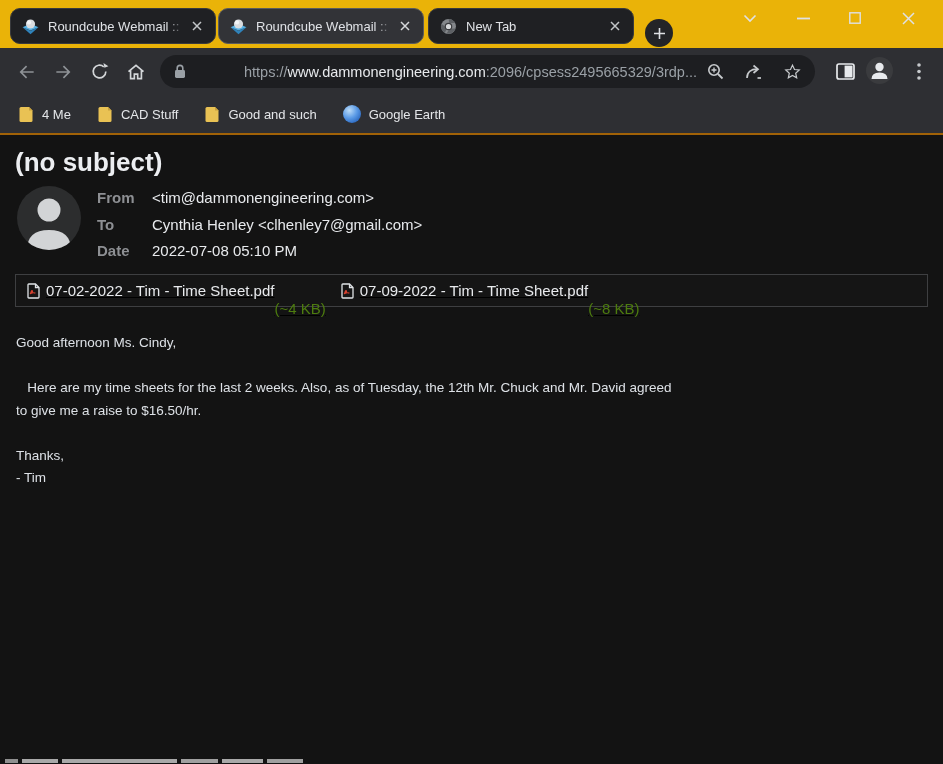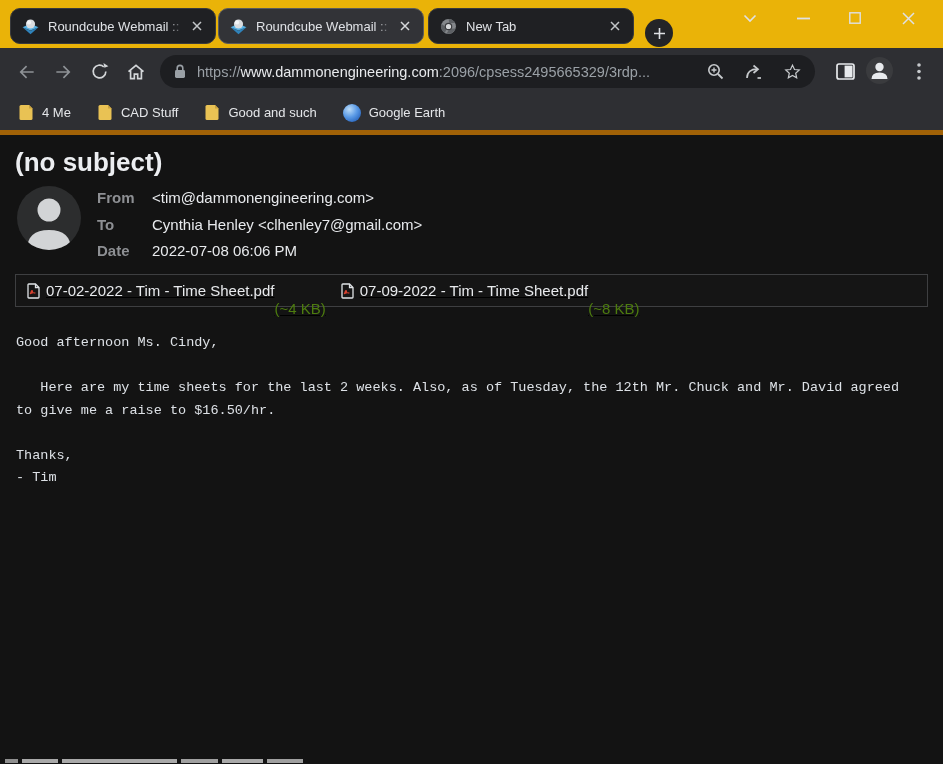--- a/index.html
+++ b/index.html
@@ -20,46 +20,46 @@
   .favicon { width:17px; height:17px; flex:none; display:flex; align-items:center; justify-content:center; }
   .newtab-btn { position:absolute; left:645px; top:19px; width:28px; height:28px; border-radius:50%;
                 background:#232427; display:flex; align-items:center; justify-content:center; }
   .win-controls { position:absolute; top:6px; right:0; width:210px; height:28px; }
   .win-btn { position:absolute; top:0; width:24px; height:24px; display:flex; align-items:center; justify-content:center; }
 
   
   .toolbar { position:absolute; top:48px; left:0; width:943px; height:47px; background:#2e2f33; }
   .nav-btn { position:absolute; top:10px; width:27px; height:27px; display:flex; align-items:center; justify-content:center; border-radius:50%; }
   .omnibox { position:absolute; left:160px; top:7px; width:655px; height:33px; border-radius:17px; background:#1d1e21;
-             display:flex; align-items:center; padding:0 14px; }
+             display:flex; align-items:center; padding:0 14px;text-align:right; }
   .url-text { flex:1; margin-left:11px; font-size:14.5px; white-space:nowrap; overflow:hidden; }
   .url-dim  { color:#9aa0a6; }
   .url-main { color:#e8eaed; }
   .omni-icons { display:flex; align-items:center; gap:21px; padding-left:10px; }
 
   
   .bookmarks { position:absolute; top:95px; left:0; width:943px; height:40px; background:#2e2f33;
-               border-bottom:5px solid #a16207; display:flex; align-items:center; padding-left:16px; gap:22px; }
+               border-bottom:2px solid #a16207; display:flex; align-items:center; padding-left:16px; gap:22px; }
   .bm-item { display:flex; align-items:center; gap:8px; height:28px; padding:0 2px; border-radius:6px; }
   .bm-label { font-size:13px; color:#e4e6e9; white-space:nowrap; }
 
   
   .content { position:absolute; top:136px; left:0; width:943px; height:628px; background:#131313; }
   .subject { position:absolute; left:15px; top:11px; font-size:26px; font-weight:700; color:#eceef1; }
   .avatar { position:absolute; left:17px; top:50px; width:64px; height:64px; border-radius:50%; background:#2c2d2e;
             display:flex; align-items:flex-end; justify-content:center; overflow:hidden; }
   .hdr-table { position:absolute; left:97px; top:52px; display:grid; grid-template-columns:55px auto; row-gap:6px; }
   .hdr-label { font-size:15px; font-weight:700; color:#8d8f93; line-height:20.5px; }
   .hdr-value { font-size:15px; color:#e8eaed; line-height:20.5px; }
   .attachments { position:absolute; left:15px; top:138px; width:913px; height:33px; border:1px solid #3e3f41;
                  display:flex; align-items:center; padding:0 11px; gap:15px; background:#151515; }
   .att-item { display:flex; align-items:center;text-decoration:underline; }
   .att-name { font-size:15px; color:#e8eaed; margin-left:6px; white-space:nowrap; }
   .att-size { font-size:15px; color:#4d7c0f; white-space:nowrap;margin-top:36px; }
-  .mail-body { position:absolute; left:16px; top:196px; font-family:Liberation Mono, monospace;
+  .mail-body { position:absolute; left:16px; top:196px; font-family:Liberation Sans, sans-serif;
                font-size:13.5px; line-height:22.5px; color:#dde1e6; white-space:pre; }
 
   
   .sliver { position:absolute; top:759px; height:4px; background:#a6a6a6; }
 </style>
 </head>
 <body>
 
 <div class="browser">
 
@@ -266,21 +266,21 @@
         <path d="M10 58 q0 -20 22 -20 q22 0 22 20 Z" fill="#d2d4d6"></path>
       </svg>
     </div>
 
     <div class="hdr-table">
       <span class="hdr-label">From</span>
       <span class="hdr-value">&lt;tim@dammonengineering.com&gt;</span>
       <span class="hdr-label">To</span>
       <span class="hdr-value">Cynthia Henley &lt;clhenley7@gmail.com&gt;</span>
       <span class="hdr-label">Date</span>
-      <span class="hdr-value">2022-07-08 06:06 PM</span>
+      <span class="hdr-value">2022-07-08 05:10 PM</span>
     </div>
 
     <div class="attachments">
       <span class="att-item">
         <span style="display:flex">
           <svg width="13" height="16" viewBox="0 0 13 16">
               <path d="M1 1.8 Q1 1 1.8 1 L8.5 1 L12 4.5 L12 14.2 Q12 15 11.2 15 L1.8 15 Q1 15 1 14.2 Z" fill="none" stroke="#dfe3e6" stroke-width="1.3"></path>
               <path d="M8.5 1 L8.5 4.5 L12 4.5" fill="none" stroke="#dfe3e6" stroke-width="1.3"></path>
               <path d="M3.4 11.2 q1.2 -4.4 2 -3.4 q0.8 1 -2.4 3 q4 -1.8 5.4 -0.6" fill="none" stroke="#d8412f" stroke-width="1.2"></path>
             </svg>

